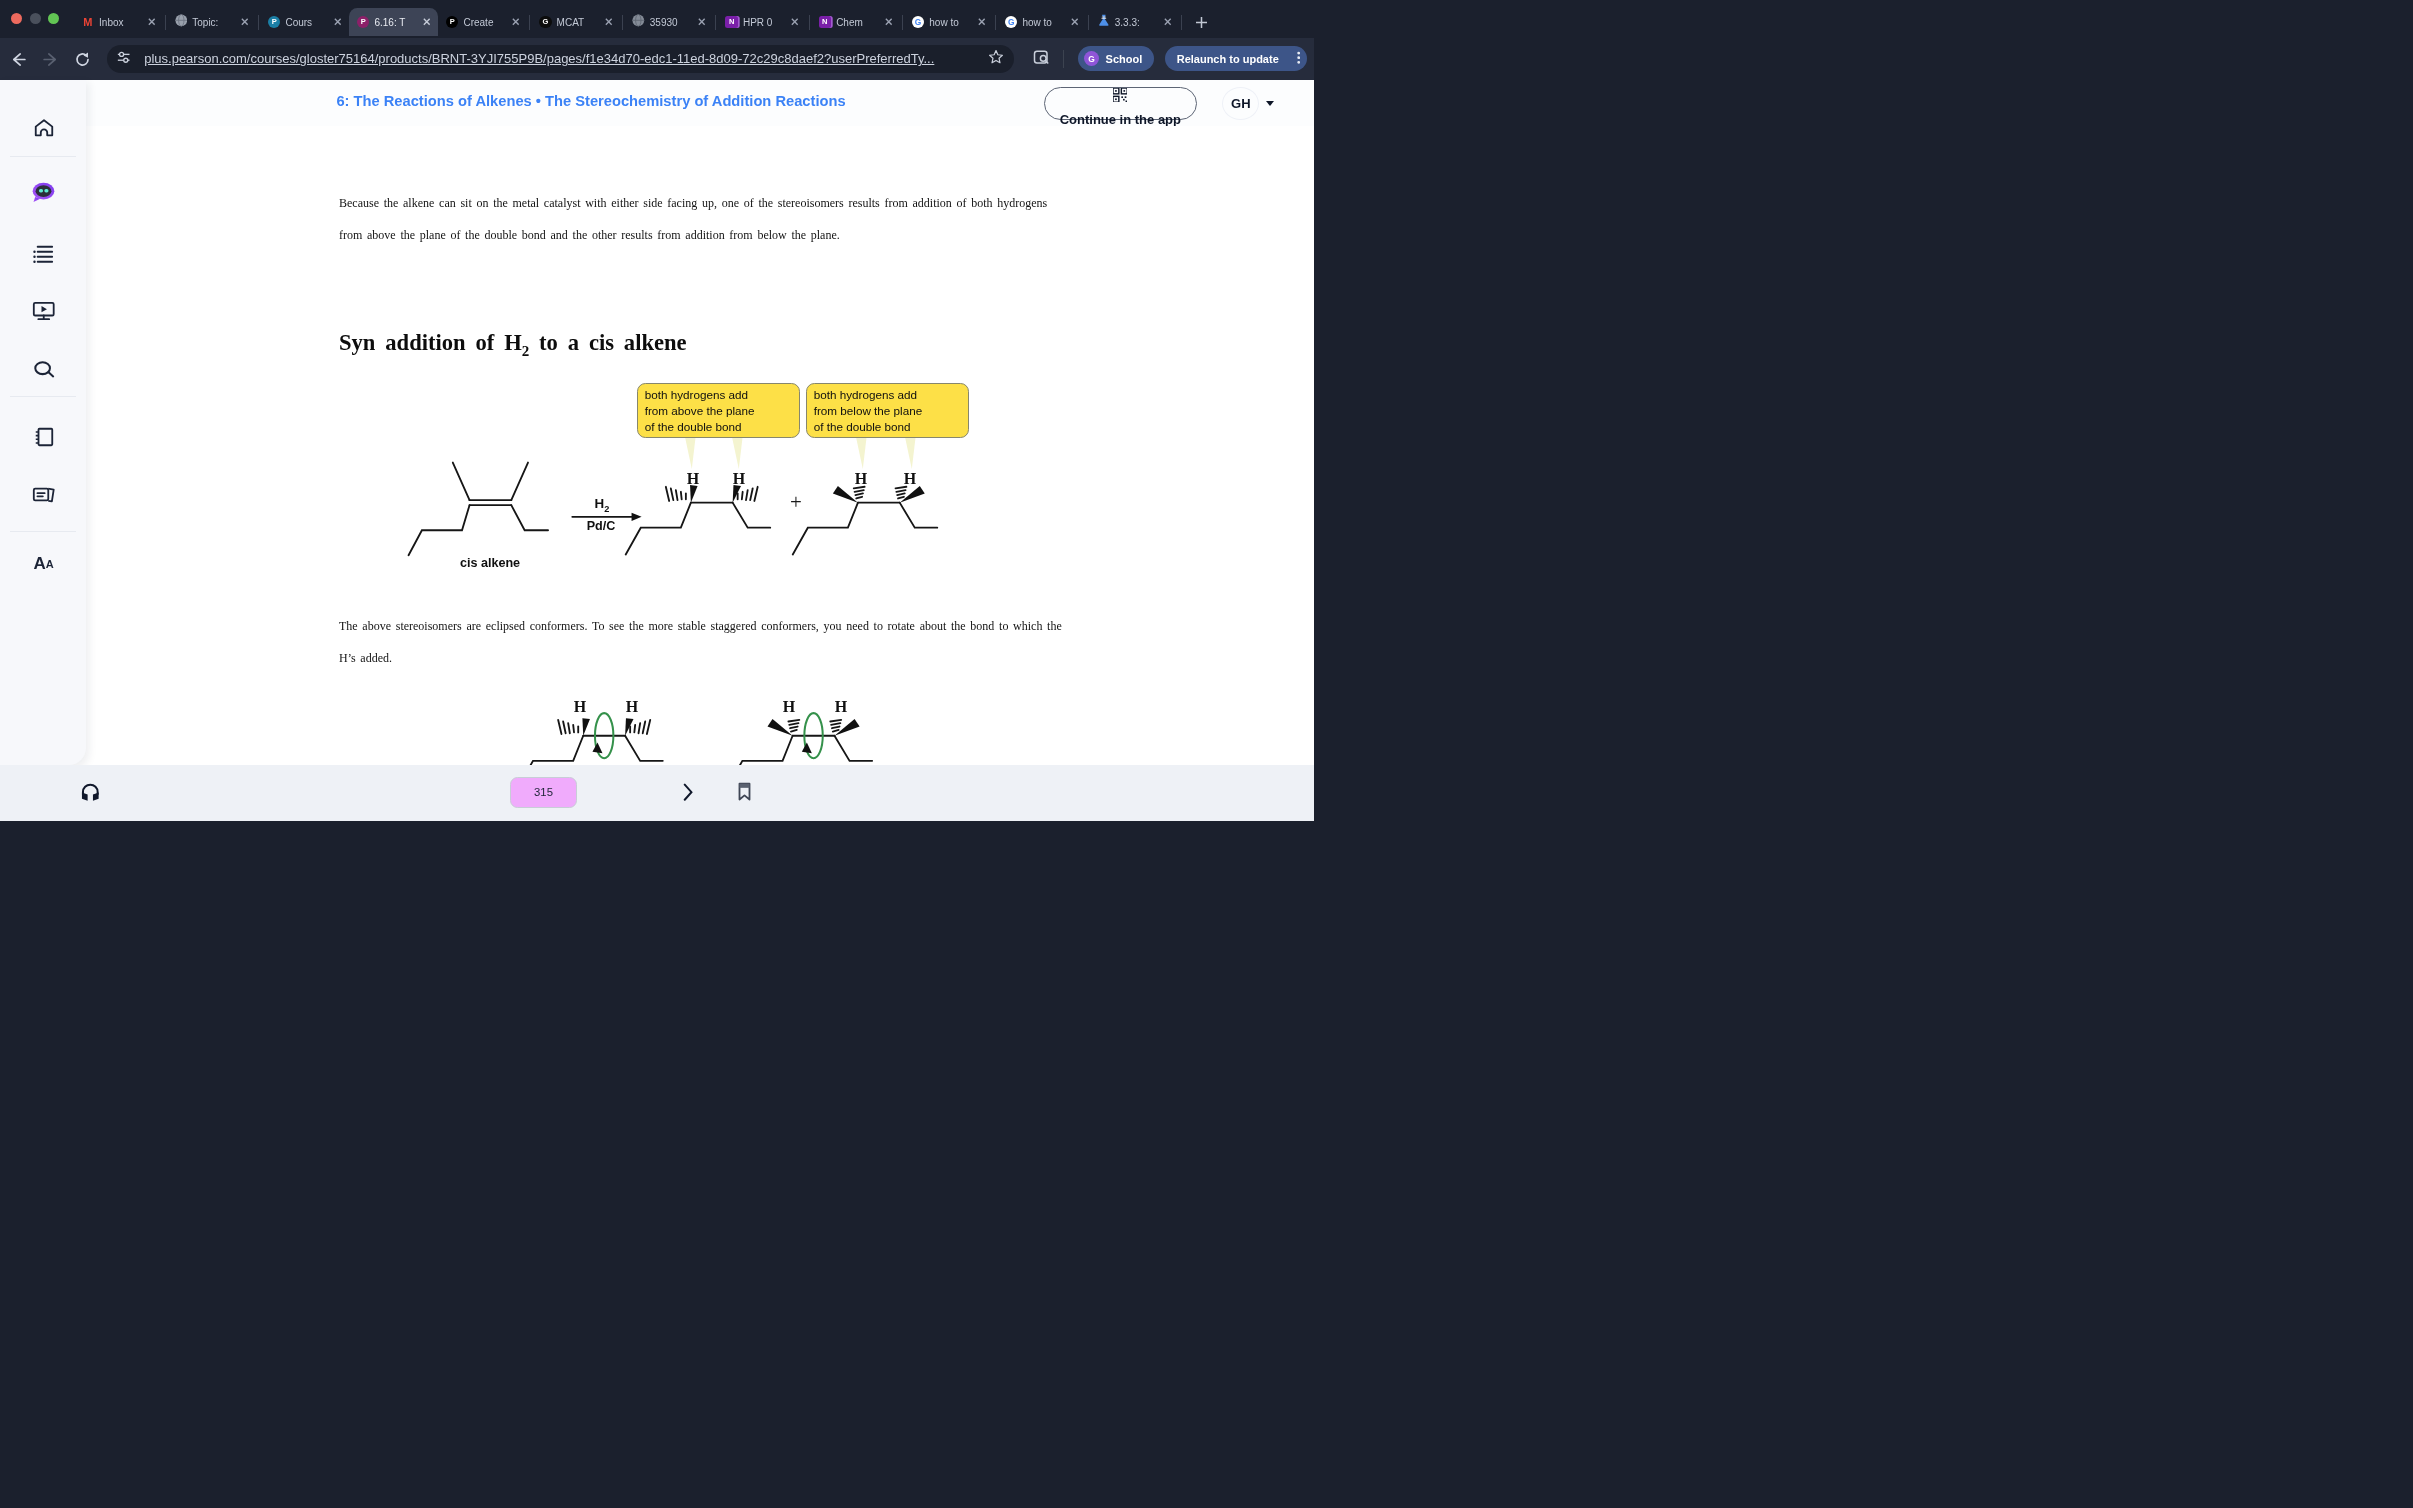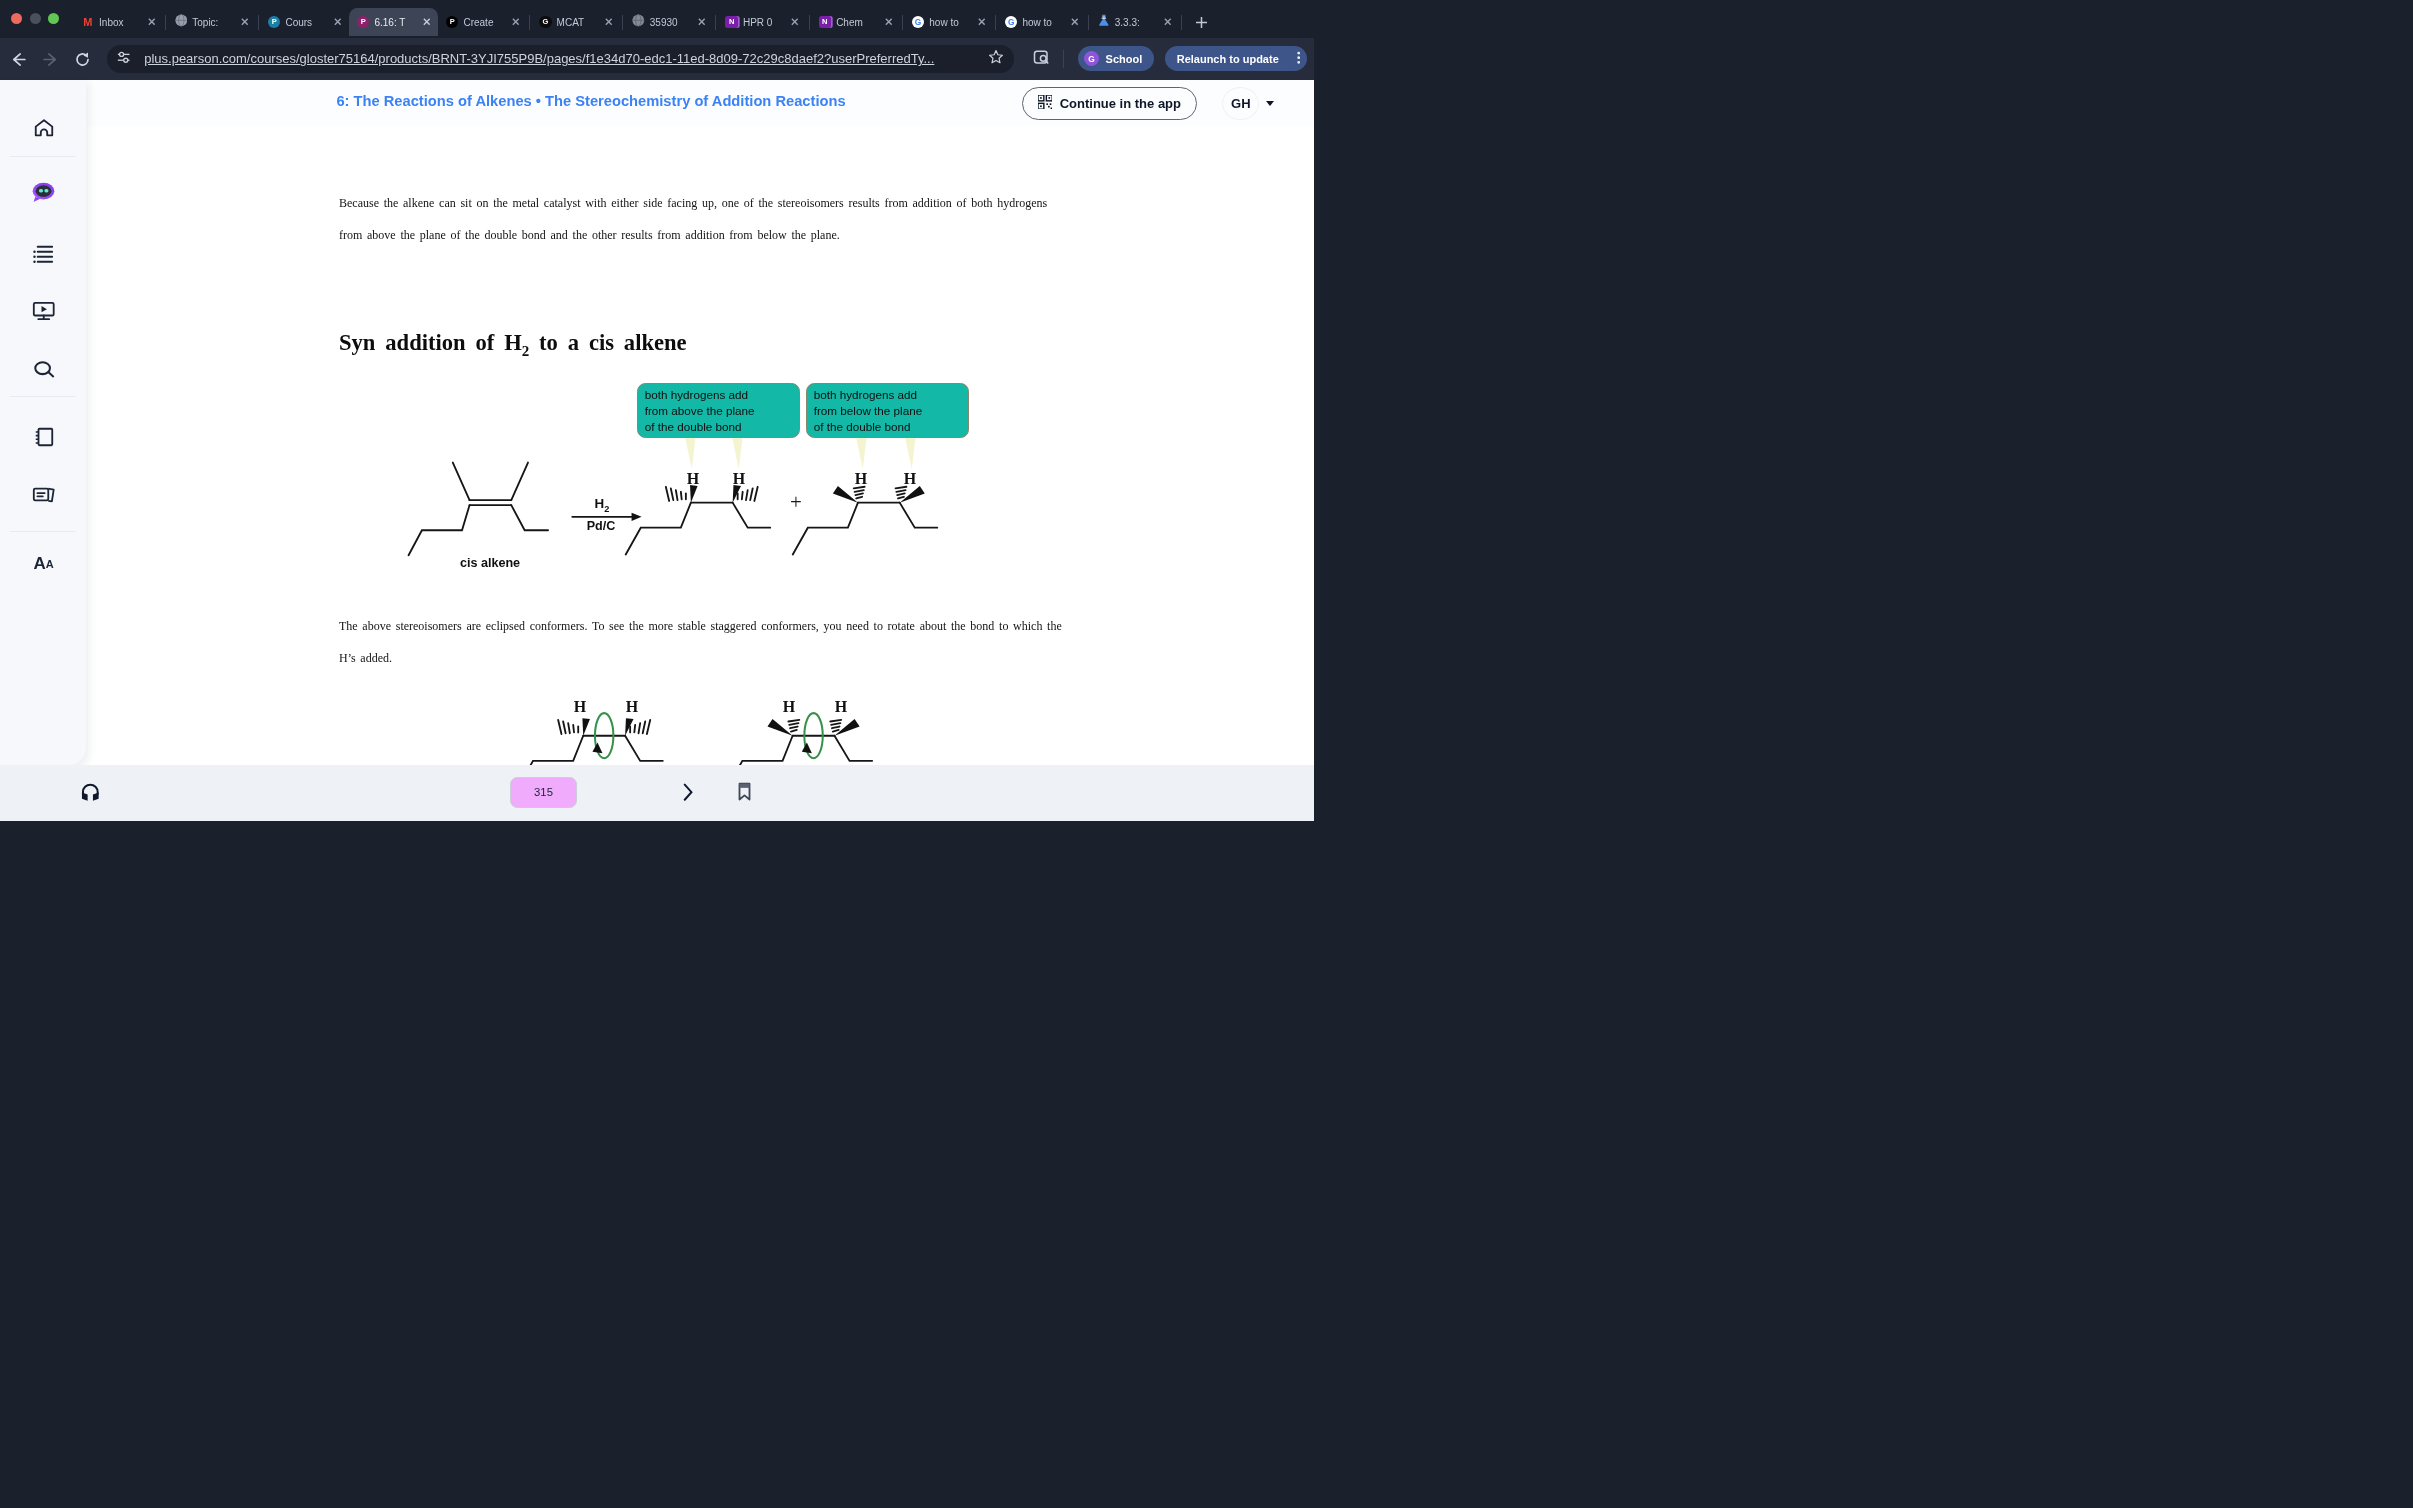--- a/index.html
+++ b/index.html
@@ -25,21 +25,21 @@
   .navbtn { width:27px; height:27px; display:flex; align-items:center; justify-content:center; border-radius:50%; margin-left:5px; }
   .omnibox { position:absolute; left:107px; top:6.7px; width:907px; height:28.5px; background:#1a1f2b; border-radius:14.2px; display:flex; align-items:center; padding:0 10px; }
   .urltext { font-size:13px; color:#ccd2de; white-space:nowrap; overflow:hidden; flex:1; margin-left:13px;text-decoration:underline; }
   .chip { height:25px; border-radius:12.6px; background:#3d5588; display:flex; align-items:center; color:#fff; font-size:11px; font-weight:600; }
   .avatar { width:15px; height:15px; border-radius:50%; background:#8f55d8; color:#fff; font-size:8.4px; font-weight:bold; display:flex; align-items:center; justify-content:center; }
 
   
   .app { position:absolute; left:0; top:80px; width:1314px; height:742px; background:#ffffff; }
   .appheader { position:absolute; left:86px; top:0; right:0; height:46px; background:#fcfdfe; }
   .apptitle { position:absolute; left:0; right:218px; top:13.4px; text-align:center; font-size:14.7px; font-weight:bold; color:#3b82f6; }
-  .continue-btn { position:absolute; right:117px; top:6.7px; height:33px; padding:0 15px; border:1.3px solid #5d6575; border-radius:17px; background:#fcfdfe; display:flex; align-items:center; gap:7.5px; font-size:13px; font-weight:bold; color:#0e1628; cursor:pointer; }
+  .continue-btn { position:absolute; right:117px; top:6.7px; height:33px; padding:0 15px; border:1.3px solid #5d6575; border-radius:17px; background:#fcfdfe; display:flex; align-items:center; gap:7.5px; font-size:13px; font-weight:bold; color:#0e1628; cursor:pointer;flex-direction:column; }
   .account { position:absolute; right:40px; top:6.7px; height:33px; display:flex; align-items:center; gap:6.7px; }
   .account .initials { width:37px; height:33px; display:flex; align-items:center; justify-content:center; border:1.3px solid #eef1f7; border-radius:50%; font-size:13px; font-weight:bold; color:#0e1628; }
   .caret { width:0; height:0; border-left:4.6px solid transparent; border-right:4.6px solid transparent; border-top:5px solid #0e1628; }
 
   .sidebar { position:absolute; left:0; top:0; width:86px; height:685px; background:#f7f8fb; border-radius:0 0 17px 0; box-shadow:2.5px 3.4px 8.4px rgba(25,35,65,.08); }
   .side-btn { position:absolute; left:26px; width:35px; height:35px; display:flex; align-items:center; justify-content:center; cursor:pointer; }
   .side-div { position:absolute; left:10px; width:66px; height:0.8px; background:#e7eaf0; }
   .aa { font-weight:bold; color:#1c2437; }
   .aa .big { font-size:17px; } .aa .small { font-size:11px; }
 
@@ -49,21 +49,21 @@
 
   
   .page { position:absolute; left:86px; top:46px; right:0; bottom:57px; background:#fff; }
   .serif { font-family:"Liberation Serif", serif; color:#131313; }
   .para { position:absolute; left:253px; width:725px; font-size:12px; line-height:32px; word-spacing:1.7px; }
   .p1 { top:61px; }
   .p2 { top:484px; }
   .h1 { position:absolute; left:253px; top:204px; font-size:22.6px; font-weight:bold; word-spacing:4.2px; color:#0d0d0d; }
   .h1 sub { font-size:15px; }
 
-  .callout { position:absolute; width:163px; height:55px; background:#14b8a6; border:1.3px solid #87876d; border-radius:8.4px; padding:3.4px 6.7px; font-size:11.7px; line-height:16px; font-weight:500; color:#0f0f0f; z-index:2; }
+  .callout { position:absolute; width:163px; height:55px; background:#fde047; border:1.3px solid #87876d; border-radius:8.4px; padding:3.4px 6.7px; font-size:11.7px; line-height:16px; font-weight:500; color:#0f0f0f; z-index:2; }
   .tail { position:absolute; width:12.6px; height:32px; background:#f4f4d0; clip-path:polygon(8% 0,92% 0,62% 100%); z-index:1; }
 
   .figlabel { position:absolute; transform:translateX(-50%); font-weight:bold; color:#101010; font-size:12.6px; }
   .hatom { position:absolute; transform:translateX(-50%); font-family:"Liberation Serif", serif; font-size:16px; font-weight:600; color:#101010; }
   .plus { position:absolute; transform:translateX(-50%); font-size:21px; color:#1a1a1a; font-family:"Liberation Serif", serif; }
   .eclipsed { position:absolute; transform:translateX(-50%); font-size:15px; font-weight:bold; color:#d5372c; z-index:1; }
 
   .mol line, .mol polyline { stroke:#161616; stroke-width:2.2; fill:none; stroke-linecap:round; }
   .mol polygon { fill:#111; stroke:none; }
   .mol .hash { stroke-width:2; }

